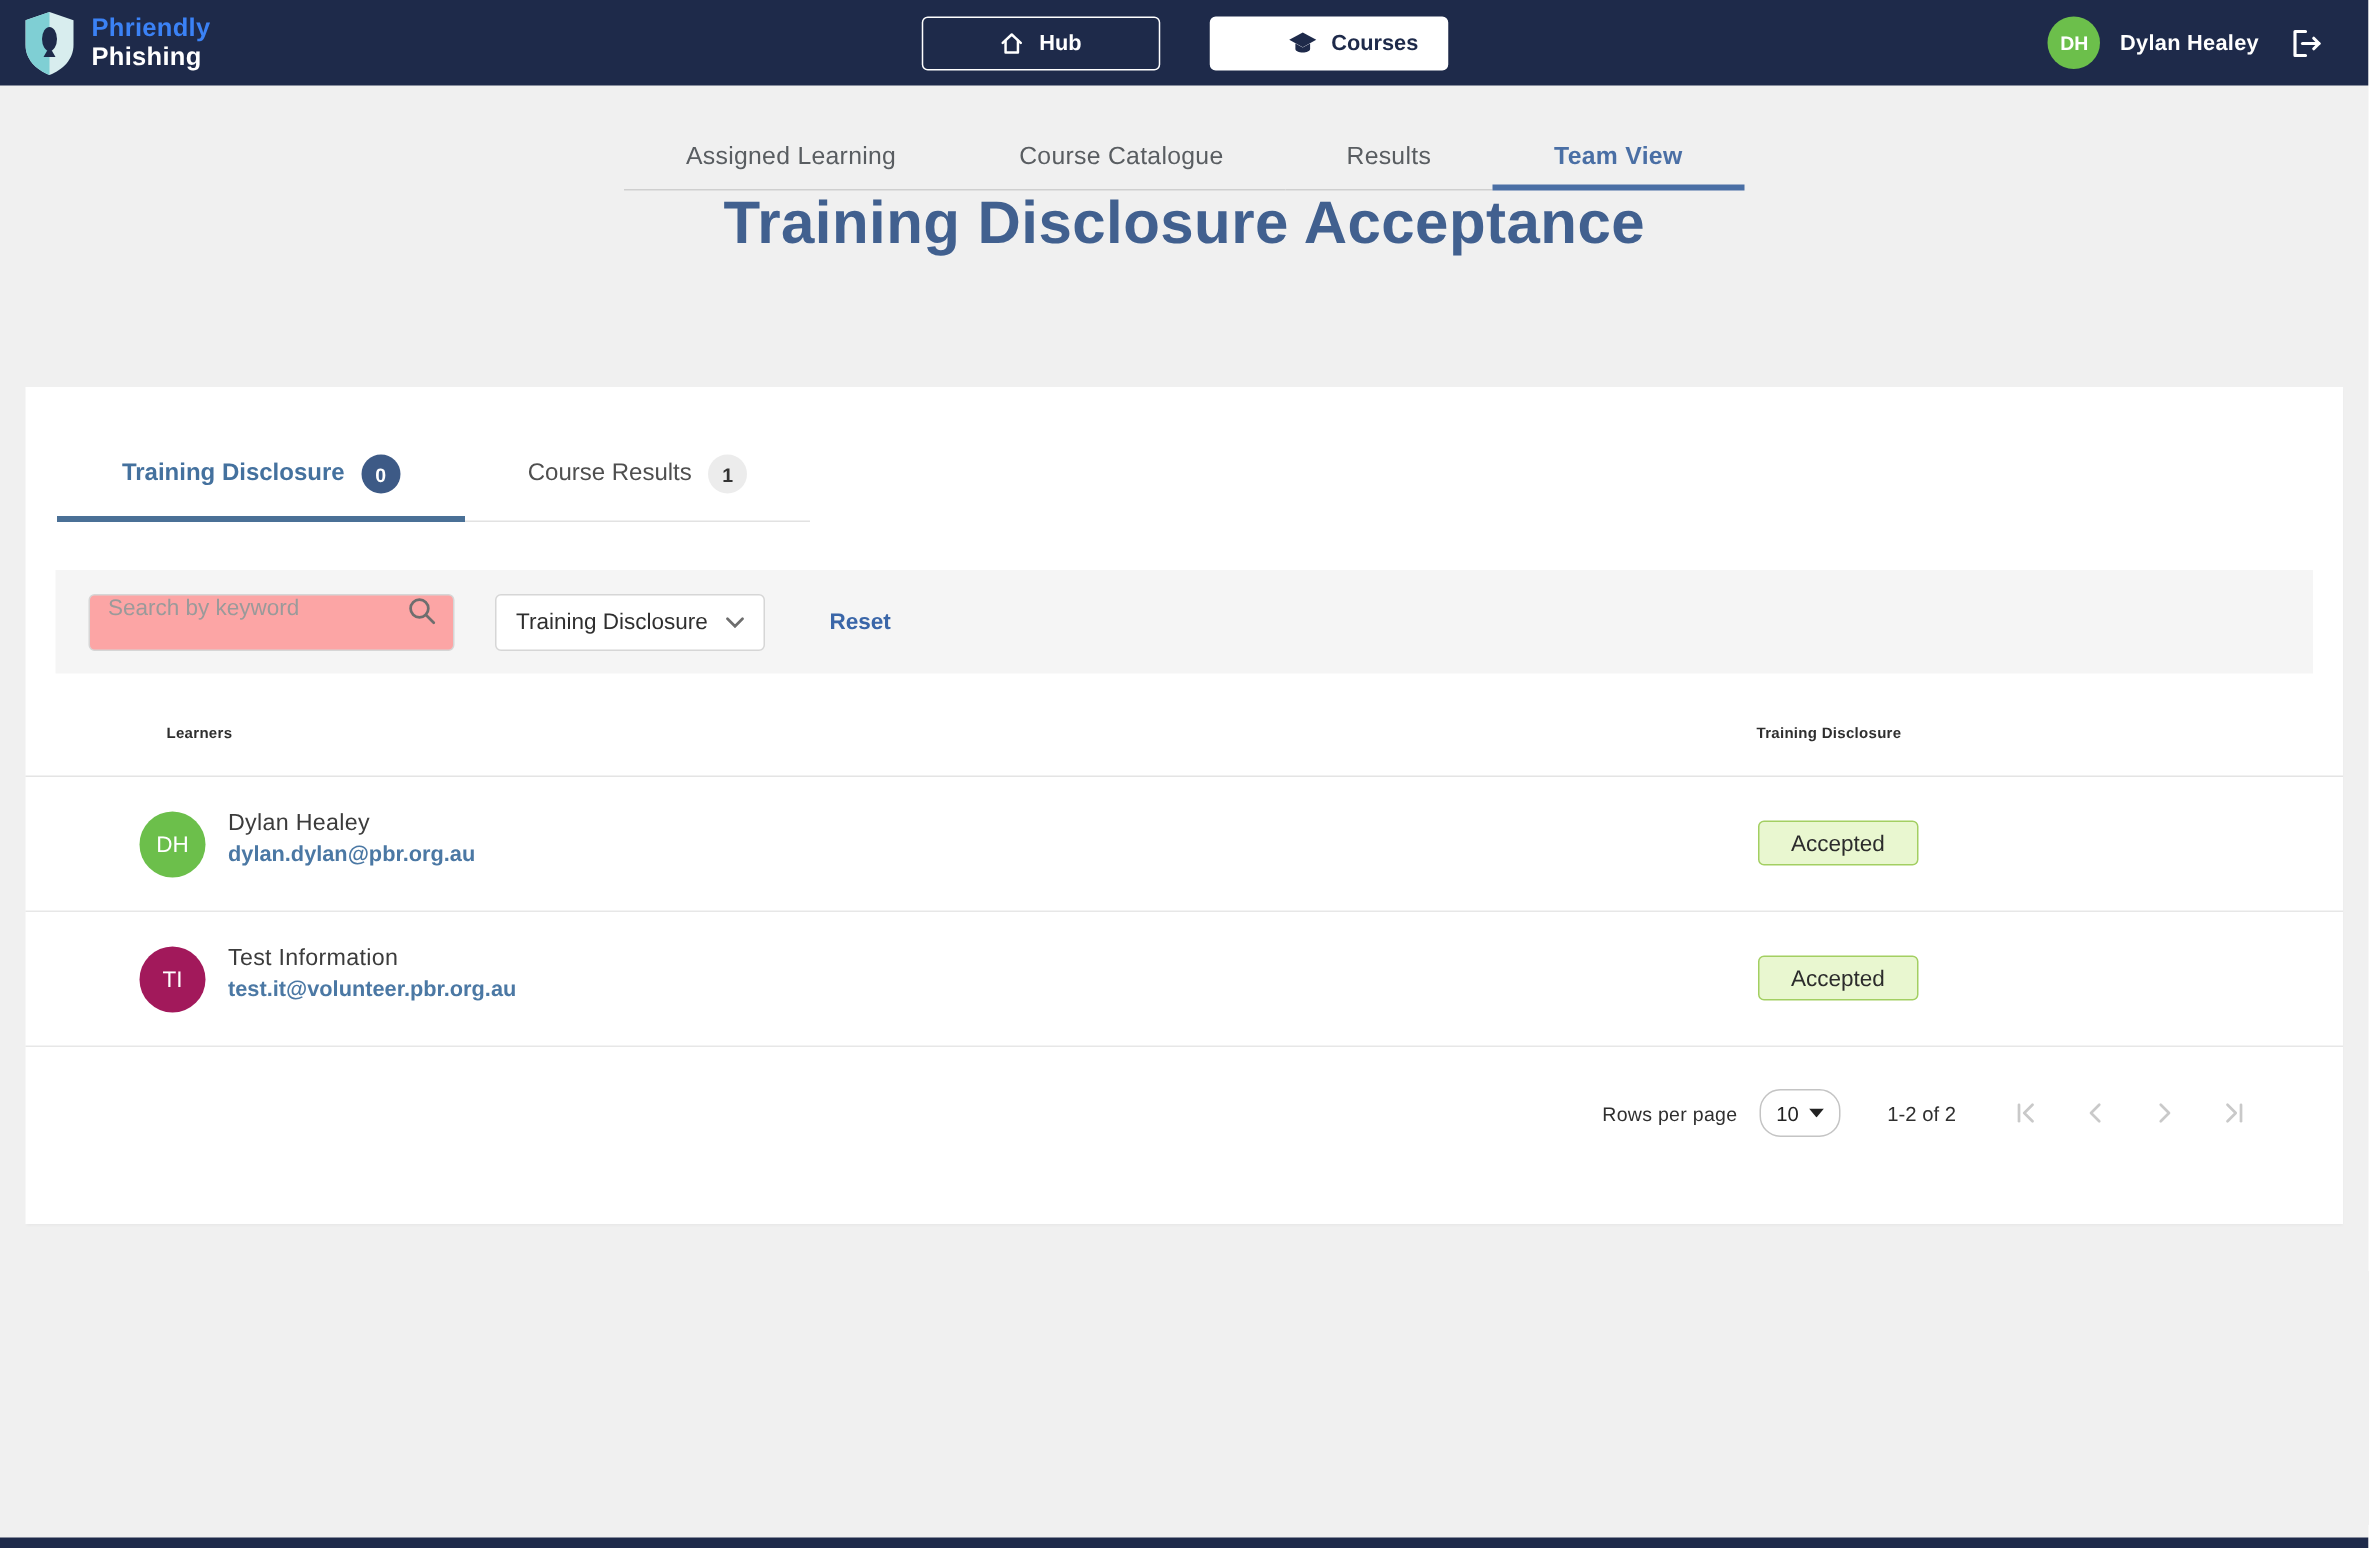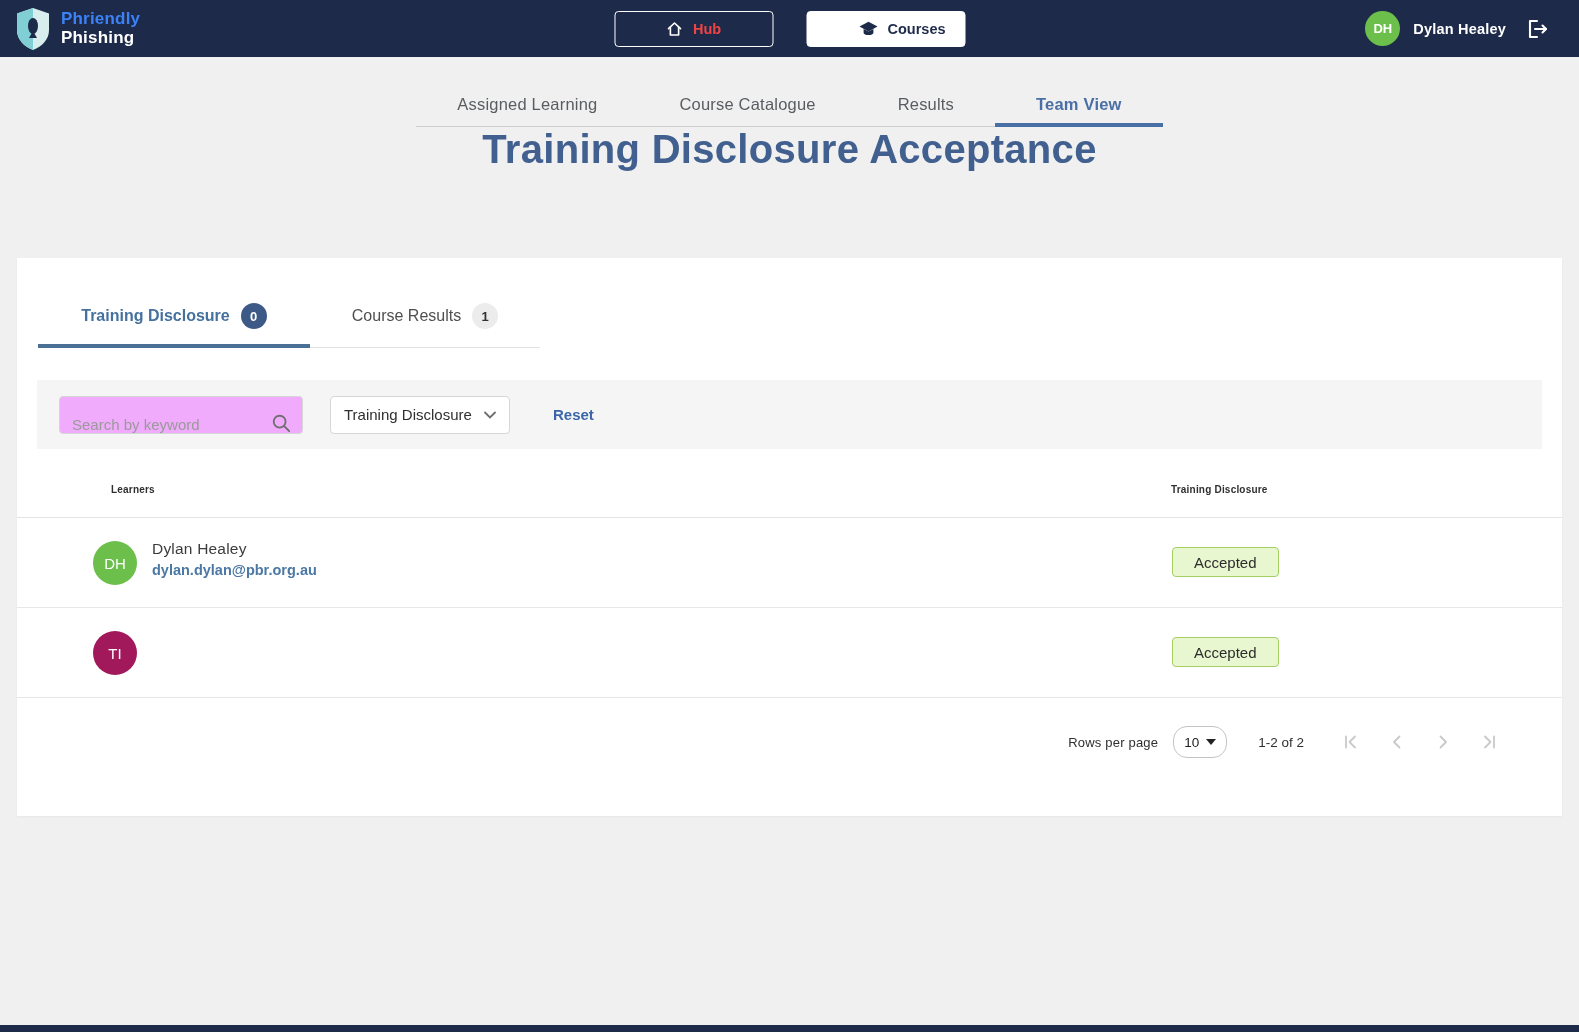--- a/index.html
+++ b/index.html
@@ -24,21 +24,21 @@
   .brand-line2 { color:#ffffff; }
   .nav-center {
     position:absolute; left:50%; top:0; transform:translateX(-50%);
     height:57px; display:flex; align-items:center; gap:33px;
   }
   .nav-btn {
     width:159px; height:36px; border-radius:4px;
     display:flex; align-items:center; justify-content:center; gap:9px;
     font-size:14.5px; font-weight:bold; cursor:pointer;
   }
-  .nav-btn.outline { border:1px solid #ffffff; color:#ef4444; background:transparent; }
+  .nav-btn.outline { border:1px solid #ffffff; color:#ffffff; background:transparent; }
   .nav-btn.solid { background:#ffffff; color:#1e2a4a; border:1px solid #ffffff;padding-left:33px; }
   .nav-right { margin-left:auto; display:flex; align-items:center; gap:13px; }
   .avatar-sm {
     width:35px; height:35px; border-radius:50%;
     display:flex; align-items:center; justify-content:center;
     color:#fff; font-size:13px; font-weight:bold;
   }
   .user-name { color:#fff; font-weight:bold; font-size:14.5px; letter-spacing:.2px; }
   .logout { cursor:pointer; display:flex; align-items:center; margin-left:6px; }
 
@@ -79,23 +79,23 @@
   }
   .count-badge.navy { background:#3d5a86; color:#ffffff; }
   .count-badge.gray { background:#ececec; color:#333; font-weight:bold; }
 
   
   .filter-bar {
     margin:32px 20px 0; height:69px; background:#f5f5f5;
     display:flex; align-items:center; padding-left:22px;
   }
   .search-box {
-    width:244px; height:38px; background:#f0abfc;
+    width:244px; height:38px; background:#fca5a5;
     border:1px solid #d6d6d6; border-radius:4px;
-    display:flex; align-items:flex-end; padding:0 12px;
+    display:flex; align-items:flex-start; padding:0 12px;
   }
   .search-box input {
     border:none; outline:none; flex:1; font-size:15px;
     font-family:inherit; color:#333; background:transparent;
   }
   .search-box input::placeholder { color:#9a9a9a; }
   .dropdown {
     margin-left:27px; width:180px; height:38px; background:#fff;
     border:1px solid #d6d6d6; border-radius:4px; cursor:pointer;
     display:flex; align-items:center; justify-content:space-between; padding:0 13px;
@@ -270,20 +270,24 @@
       <div class="learner-name">Dylan Healey</div>
       <a class="learner-email">dylan.dylan@pbr.org.au</a>
     </div>
     <div class="status-badge">Accepted</div>
   </div>
 
   <div class="trow">
     <div class="avatar-lg" style="background-color: rgb(162, 25, 91);">
       <span>TI</span>
     </div>
+    <div class="learner-text">
+      <div class="learner-name">Test Information</div>
+      <a class="learner-email">test.it@volunteer.pbr.org.au</a>
+    </div>
     <div class="status-badge">Accepted</div>
   </div>
 
   <div class="pagination">
     <span class="rpp-label">Rows per page</span>
     <div class="rpp-select">
       <span>10</span>
       <span style="display:flex;">
         <svg width="10" height="6" viewBox="0 0 10 6">
             <polygon points="0,0 10,0 5,6" fill="#222"></polygon>

